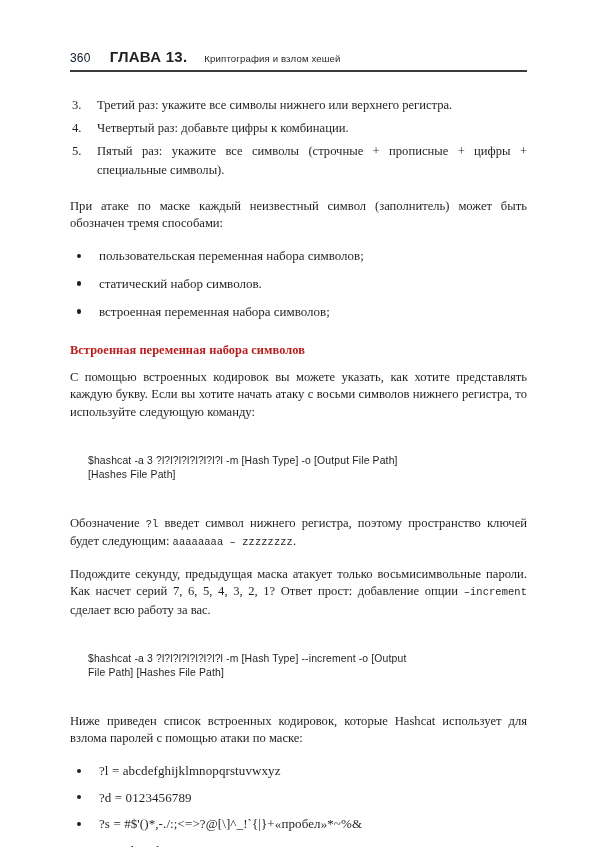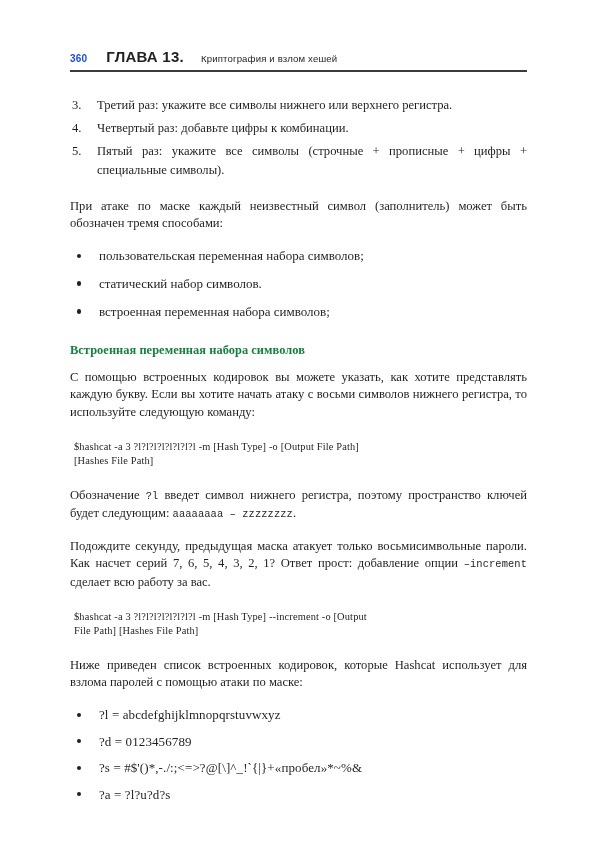--- a/index.html
+++ b/index.html
@@ -28,24 +28,24 @@
   .running-head {
     position: absolute;
     left: 70px;
     top: 48px;
     width: 457px;
     display: flex;
     align-items: baseline;
     font-family: "Liberation Sans", sans-serif;
   }
   .folio {
-    font-size: 10px;
-    font-weight: bold;
+    font-size: 12px;
+    font-weight: normal;
     letter-spacing: 0.2px;
-    color: #1d4ed8;
+    color: #0f172a;
   }
   .chapter-label {
     font-size: 15px;
     font-weight: bold;
     letter-spacing: 0.25px;
     margin-left: 19px;
     color: #231f20;
   }
   .chapter-title {
     font-size: 9.6px;
@@ -134,28 +134,28 @@
     line-height: 17px;
   }
 
   
   h3.subhead {
     margin: 0;
     font-family: "Liberation Serif", serif;
     font-weight: bold;
     font-size: 12.4px;
     line-height: 16px;
-    color: #15803d;
+    color: #b91c1c;
     letter-spacing: 0.05px;
   }
 
   
   pre.code {
-    margin: 4px;
-    font-family: Liberation Serif, serif;
+    margin: 18px;
+    font-family: Liberation Sans, sans-serif;
     font-size: 10.4px;
     line-height: 14.6px;
     color: #231f20;
     white-space: pre-wrap;
     word-break: break-word;
     letter-spacing: 0.15px;
   }
   code.inline {
     font-family: "Liberation Mono", monospace;
     font-size: 10.4px;

